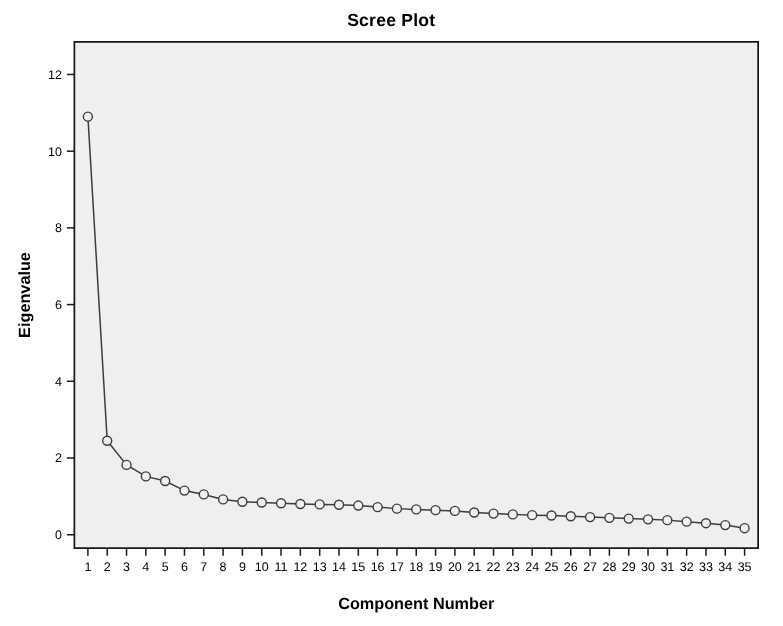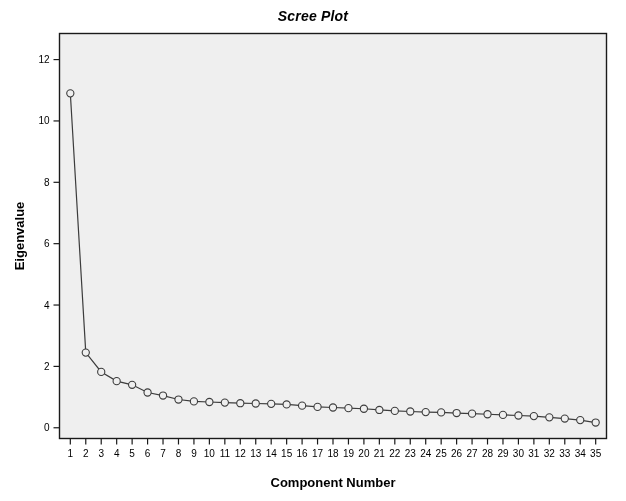--- a/index.html
+++ b/index.html
@@ -22,21 +22,20 @@
   #chart-title {
     position: absolute;
     top: 8px;
     left: 0;
     width: 626px;
     text-align: center;
     font-size: 14px;
     font-weight: bold;
     color: #000000;
     letter-spacing: 0.2px;
-    font-style: italic;
   }
   #plot-svg {
     position: absolute;
     top: 0;
     left: 0;
   }
   .axis-title {
     font-family: "Liberation Sans", sans-serif;
     font-size: 13px;
     font-weight: bold;

